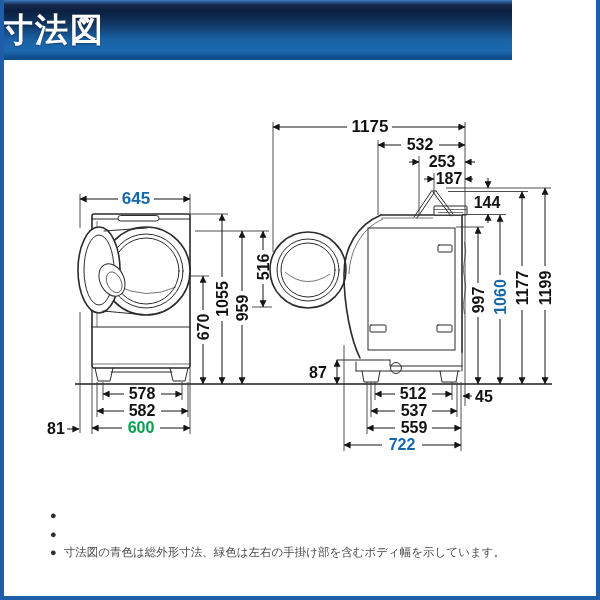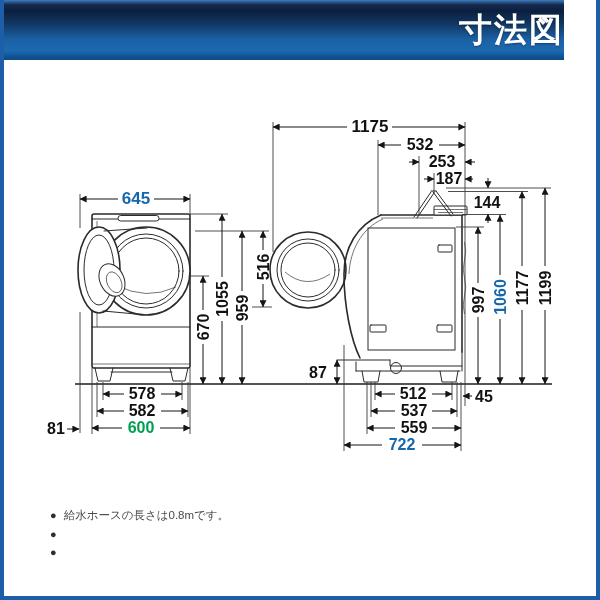--- a/index.html
+++ b/index.html
@@ -3,23 +3,23 @@
 <meta charset="utf-8">
 <style>
   html,body{margin:0;padding:0;background:#e8e8e8;}
   .page{
     position:relative;width:600px;height:600px;box-sizing:border-box;
     background:#fff;overflow:hidden;
     border-left:4px solid #1e5ea8;border-right:4px solid #1e5ea8;border-bottom:4px solid #1e5ea8;
     font-family:"Liberation Sans",sans-serif;
   }
   .hdr{
-    position:absolute;left:-4px;top:0;width:564px;height:60px;
+    position:absolute;left:-4px;top:0;width:512px;height:60px;
     background:linear-gradient(to bottom,#3d7cc0 0%,#16294b 8%,#0b1f3f 18%,#11355f 38%,#1a61a5 66%,#1c6ab1 84%,#0f4c8c 97%,#0f4c8c 100%);
-    display:flex;align-items:center;justify-content:flex-end;
+    display:flex;align-items:center;justify-content:flex-start;
   }
   .hdr h1{
     margin:0;color:#fff;font-size:33px;font-weight:700;letter-spacing:2px;
     text-shadow:0 1px 2px rgba(0,0,0,.35);
   }
   svg.diagram{position:absolute;left:-4px;top:0;width:600px;height:600px;}
   .ol{stroke:#2b2b2b;stroke-width:1.6;fill:none;stroke-linecap:round;stroke-linejoin:round}
   .olf{stroke:#2b2b2b;stroke-width:1.6;fill:#fff;stroke-linejoin:round}
   .ol2{stroke:#2b2b2b;stroke-width:1;fill:none;stroke-linecap:round}
   .ol2f{stroke:#2b2b2b;stroke-width:1;fill:#fff}
@@ -208,23 +208,23 @@
       <text class="d blue" x="402" y="450">722</text>
 
       <path class="dim" d="M472,396 L463,396" marker-end="url(#ah)"></path>
       <text class="d" x="484" y="402">45</text>
     </g>
   </svg>
 
   <div class="notes">
     <div class="note-row">
       <span class="note-bullet">●</span>
-      <span>給水ホースの長さは0.8mです。</span>
     </div>
     <div class="note-row">
       <span class="note-bullet">●</span>
     </div>
     <div class="note-row">
       <span class="note-bullet">●</span>
+      <span>寸法図の青色は総外形寸法、緑色は左右の手掛け部を含むボディ幅を示しています。</span>
     </div>
   </div>
 
 </div>
 
 </body></html>

